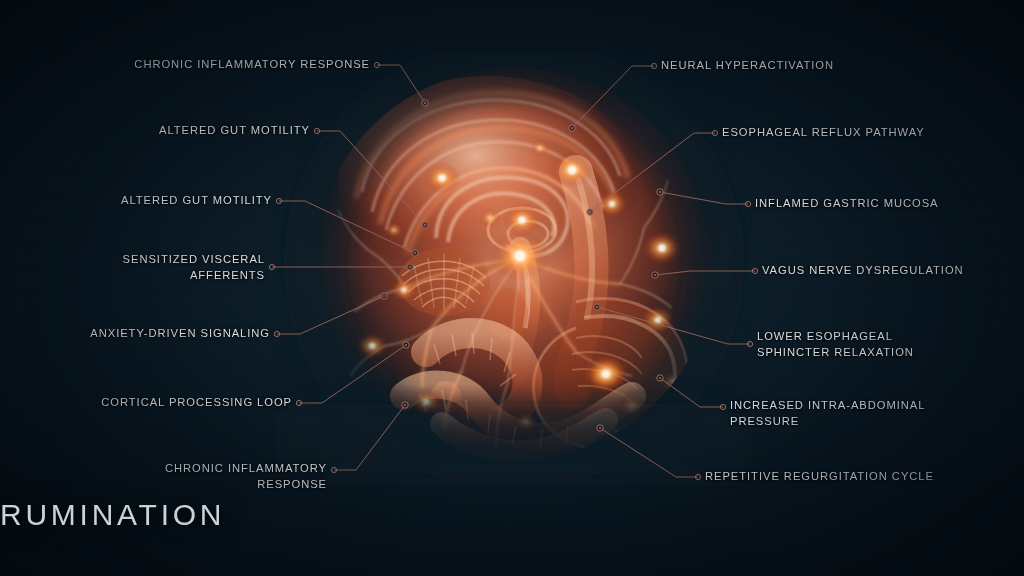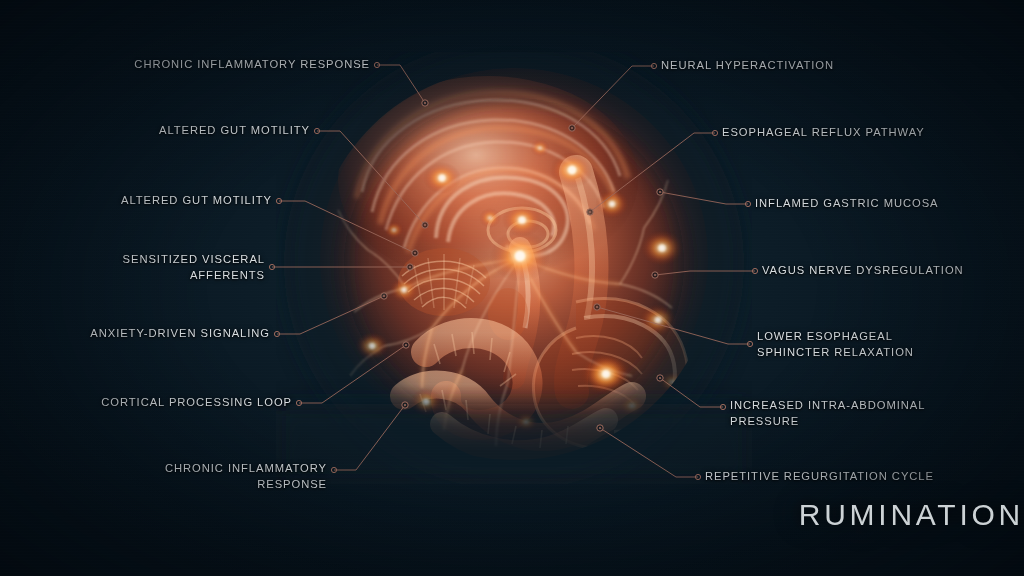--- a/index.html
+++ b/index.html
@@ -73,21 +73,21 @@
     text-shadow: 0 0 5px rgba(0,0,0,.95), 0 1px 2px rgba(0,0,0,.85);
   }
   .label.left  { text-align: right; transform: translateY(-50%); }
   .label.right { text-align: left;  transform: translateY(-50%); }
 
   
   #title {
     position: absolute;
     left: 0; right: 0;
     top: 498px;
-    text-align: right;
+    text-align: left;
     color: #ccd2d5;
     font-size: 30px;
     letter-spacing: .125em;
     text-transform: uppercase;
     text-shadow: 0 0 14px rgba(0,0,0,.9), 0 0 34px rgba(120,40,25,.30);
   }
 </style>
 </head>
 <body>
 

